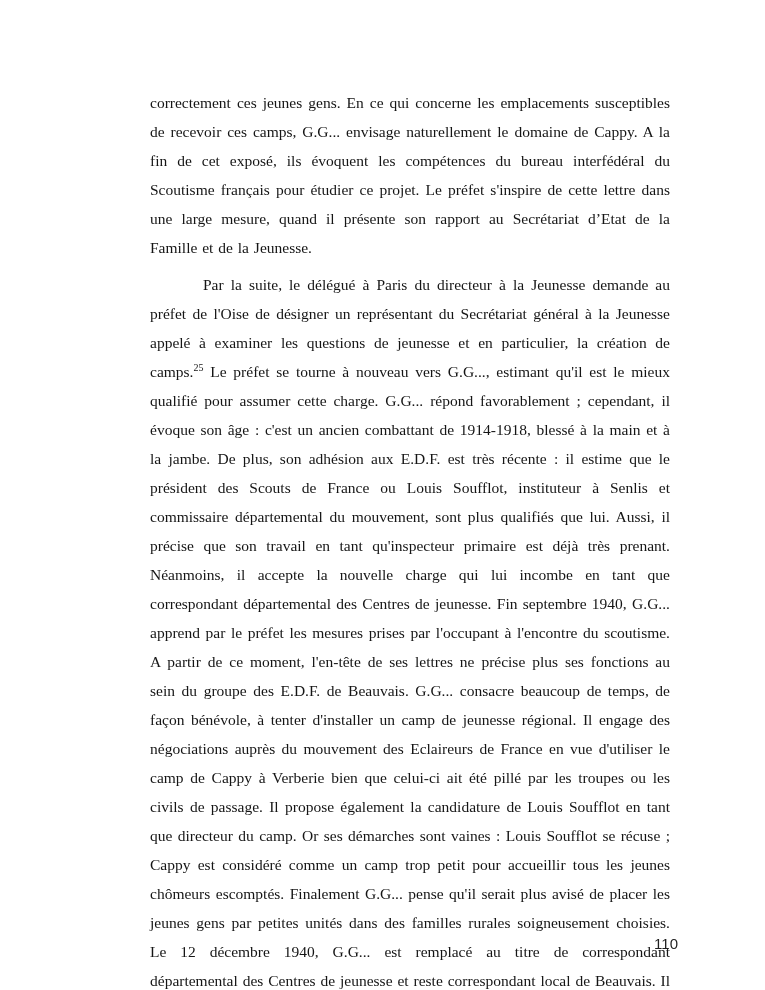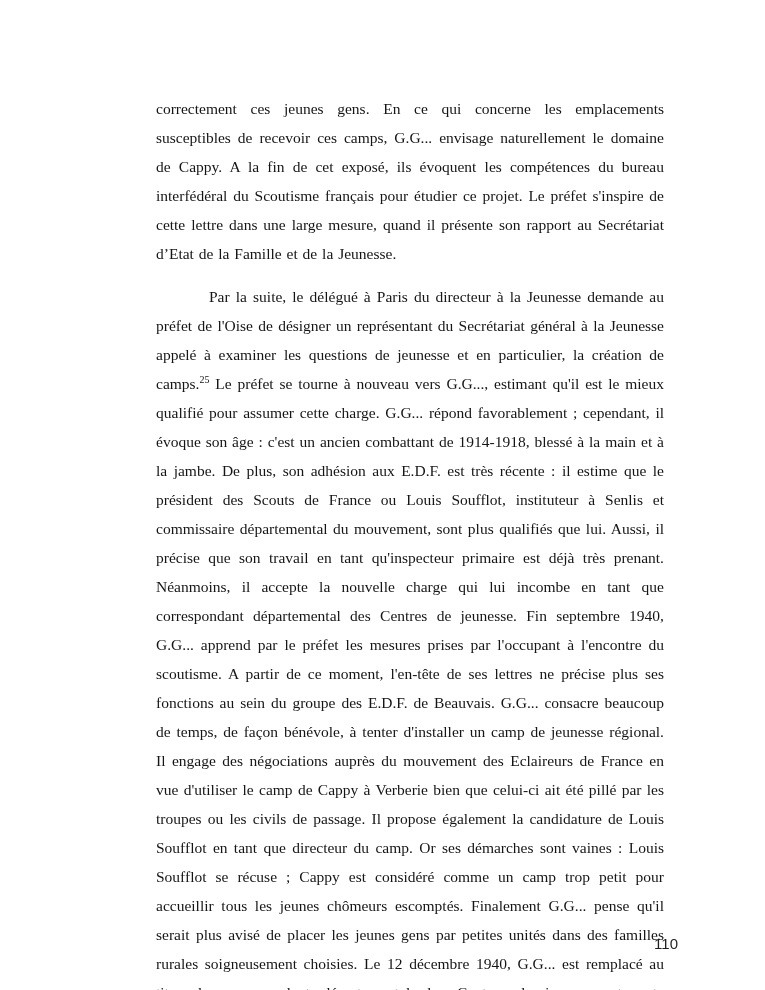--- a/index.html
+++ b/index.html
@@ -20,21 +20,21 @@
     position: absolute;
     left: 142px;
     top: 80px;
     width: 536px;
     font-size: 15.5px;
     line-height: 29px;
     text-align: justify;
     word-spacing: 1px;
   }
   .para {
-    margin: 14px;
+    margin: 8px;
     padding: 0;
   }
   .para.indented {
     text-indent: 53px;
   }
   .footnote-ref {
     font-size: 10px;
     line-height: 0;
     vertical-align: super;
   }

